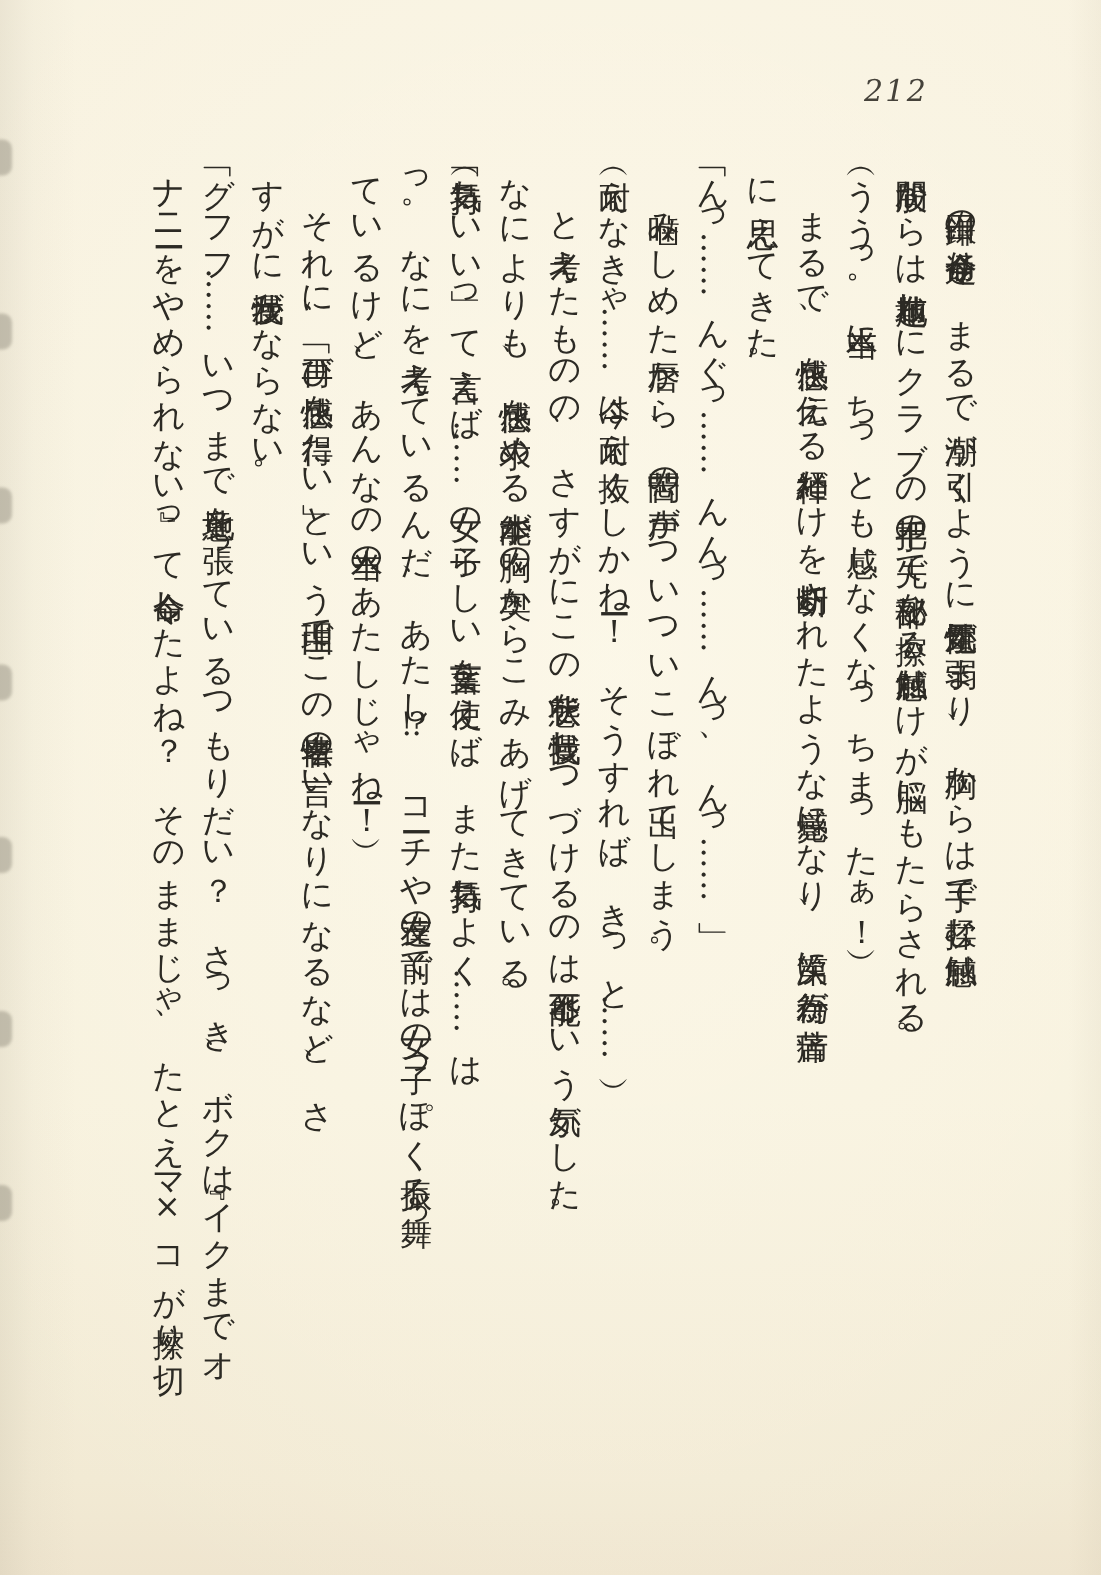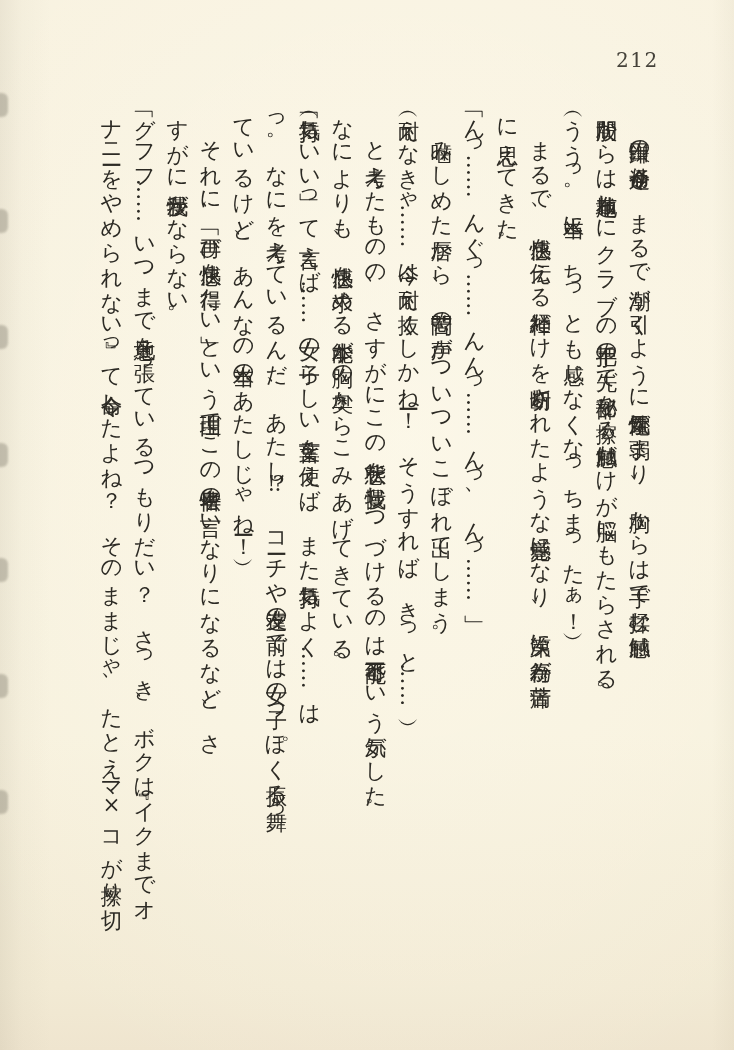--- a/index.html
+++ b/index.html
@@ -23,22 +23,23 @@
     position: absolute;
     inset: 0;
     pointer-events: none;
     background:
       linear-gradient(90deg, rgba(120,110,88,0.10) 0%, rgba(120,110,88,0.03) 3%, rgba(120,110,88,0) 7%),
       linear-gradient(270deg, rgba(140,128,100,0.06) 0%, rgba(140,128,100,0) 3%);
   }
   .page-number {
     position: absolute;
     top: 48px;
-    left: 616px;
+    left: 576px;
     font-size: 20px;
+    font-style: italic;
     letter-spacing: 1.5px;
     color: #45423a;
   }
   .text-block {
     position: absolute;
     top: 104px;
     right: 78px;
     height: 836px;
     writing-mode: vertical-rl;
     text-orientation: mixed;

